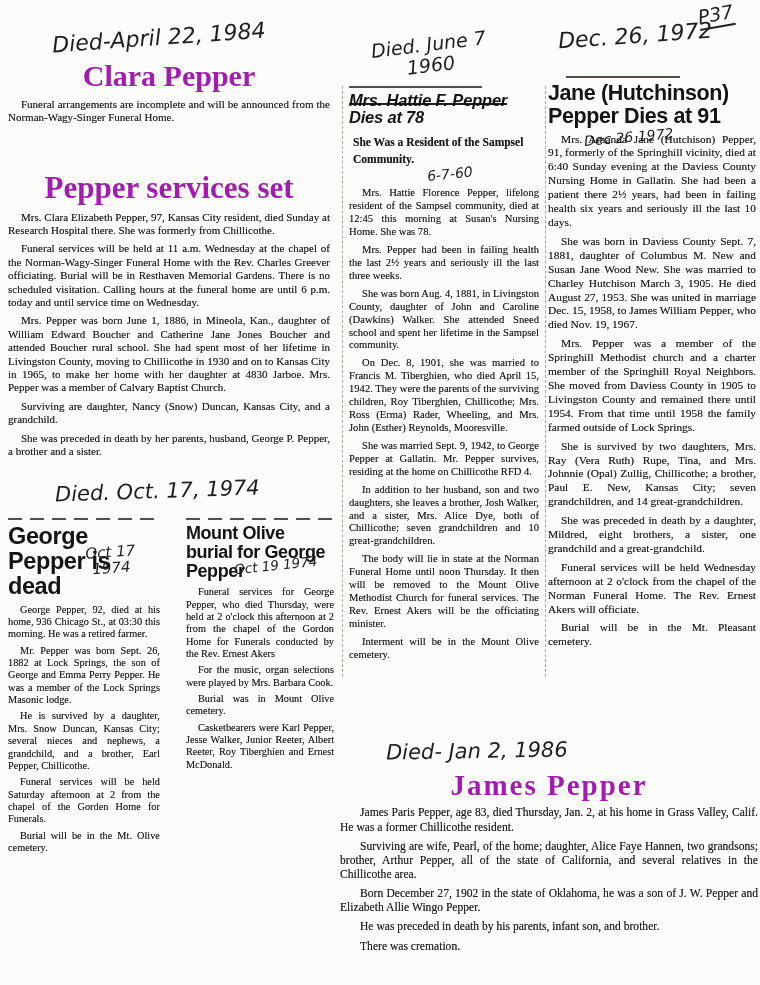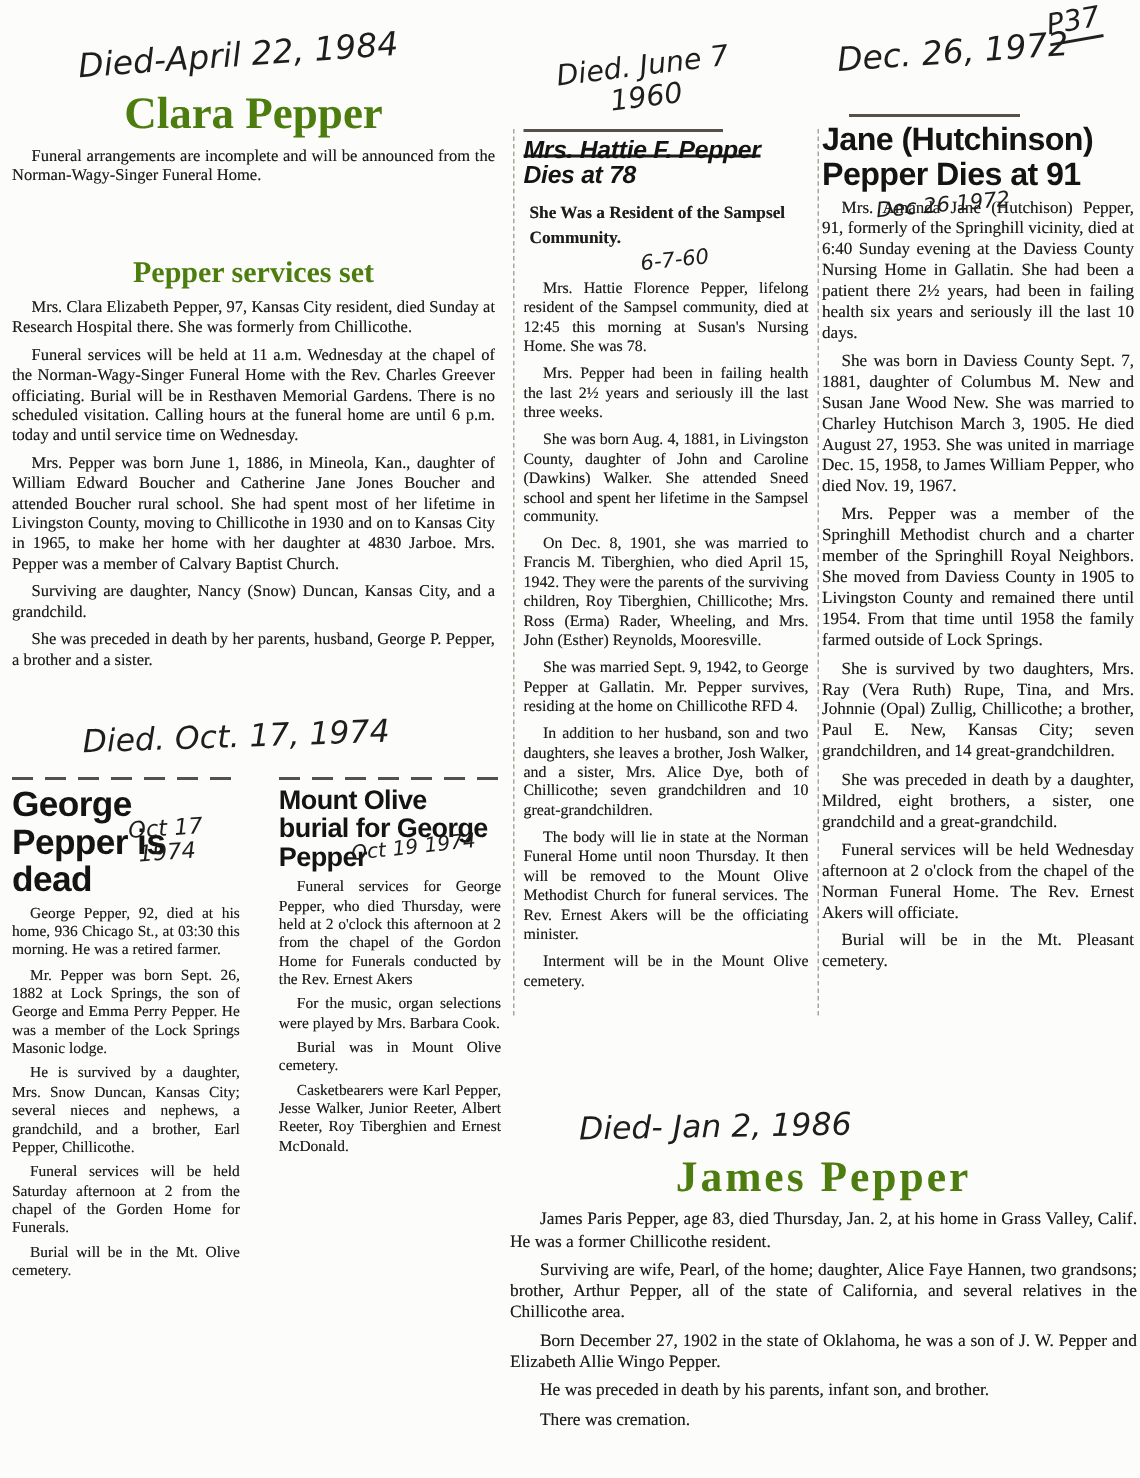--- a/index.html
+++ b/index.html
@@ -8,39 +8,39 @@
     background:#fcfcfa;
     font-family:"Liberation Serif", serif;
   }
   .clip { position:absolute; color:#1d1d1d; }
   .clip p {
     margin:0 0 5px 0; text-align:justify; text-indent:13px;
     line-height:1.22; text-shadow:0 0 0.4px rgba(20,20,20,.55);
   }
   .serif-head {
     font-family:"Liberation Serif", serif; font-weight:bold;
-    text-align:center; margin:0 0 6px 0; color:#4d7c0f; line-height:1.05;
+    text-align:center; margin:0 0 6px 0; color:#a21caf; line-height:1.05;
   }
   .sans-head {
     font-family:"Liberation Sans", sans-serif; font-weight:bold;
     letter-spacing:-0.4px; margin:0 0 5px 0; color:#141414; line-height:1.06;
   }
   .hand {
     position:absolute; font-family:"DejaVu Sans", sans-serif;
     font-style:italic; color:#1e1e1e; white-space:pre-line;
     line-height:1.08; text-align:center;
   }
   .rule { height:2px; background:#55504a; margin:0 0 4px 0; }
   .rule.dashed { background:repeating-linear-gradient(90deg,#55504a 0 14px,transparent 14px 22px); }
   
   .clara { left:8px; top:60px; width:322px; font-size:11px; }
   .clara h1 { font-size:30px; }
   
   .services { left:8px; top:172px; width:322px; font-size:11px; }
-  .services h1 { font-size:20px; }
+  .services h1 { font-size:31px; }
   
   .hattie {
     left:342px; top:86px; width:190px; font-size:10.6px;
     border-left:1px dashed #aaa59b; border-right:1px dashed #aaa59b;
     padding:0 6px 10px 6px;
   }
   .hattie .rule { width:70%; }
   .hattie h1 { font-size:16.5px; letter-spacing:-0.2px;font-style:italic; }
   .hattie .line1 {
     background-image:linear-gradient(#1d1d1d,#1d1d1d);

